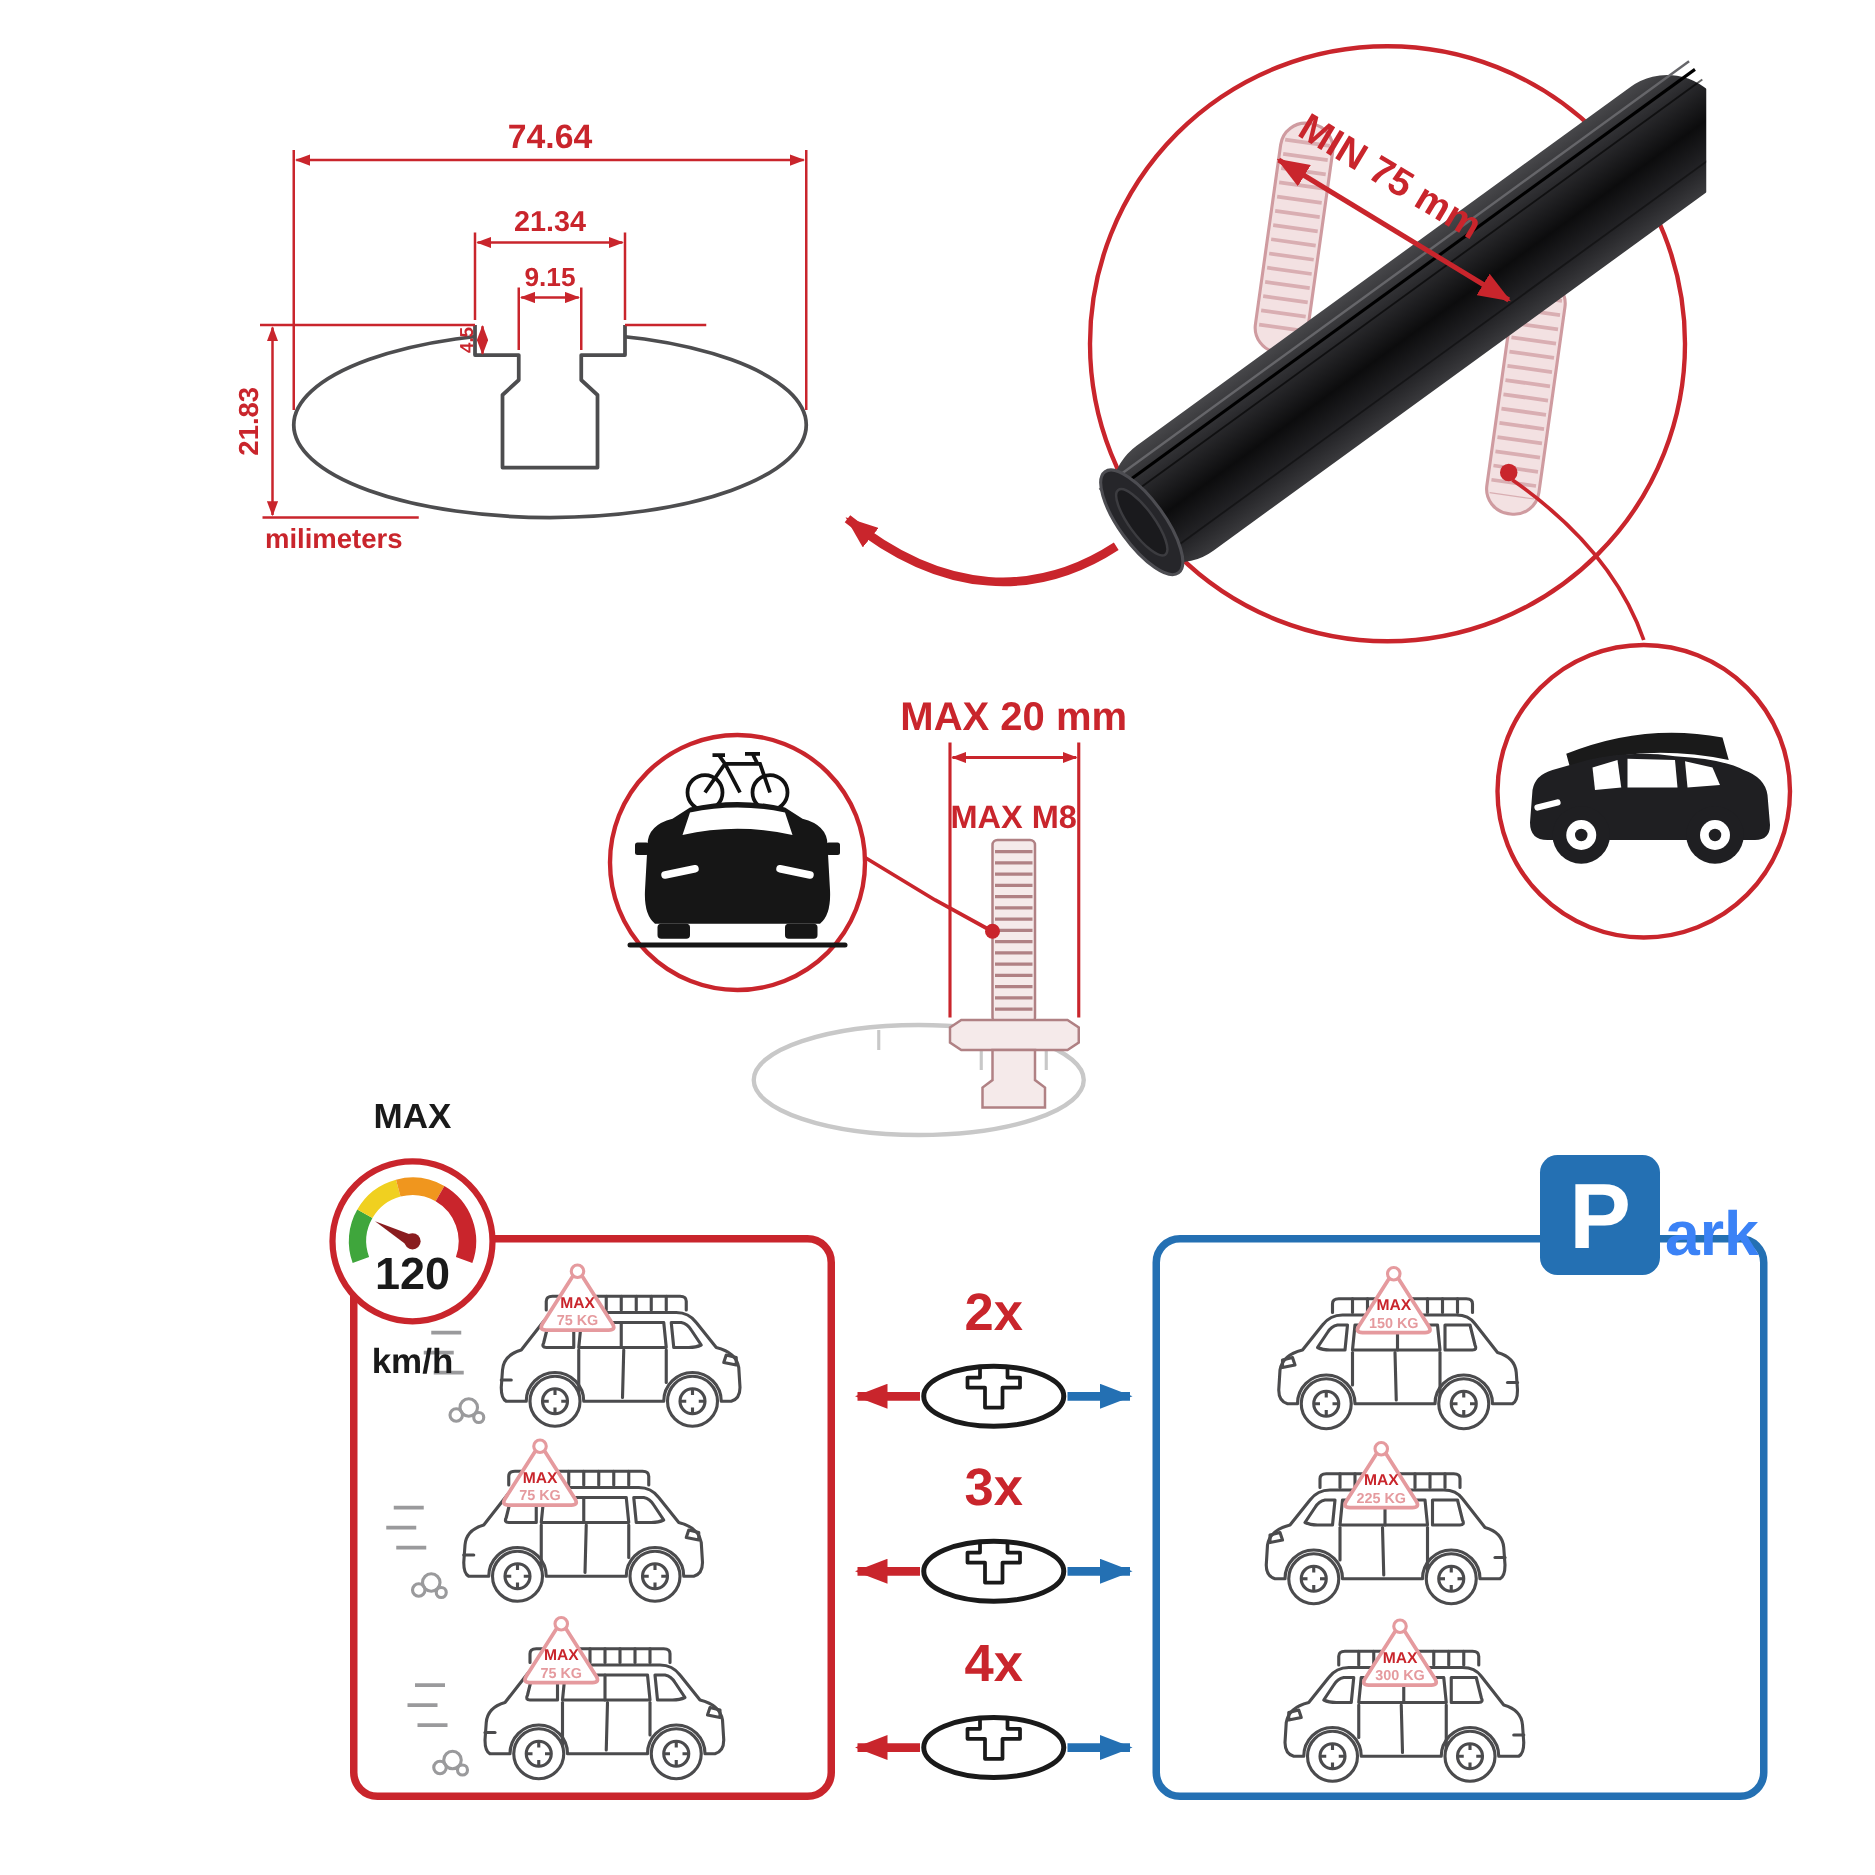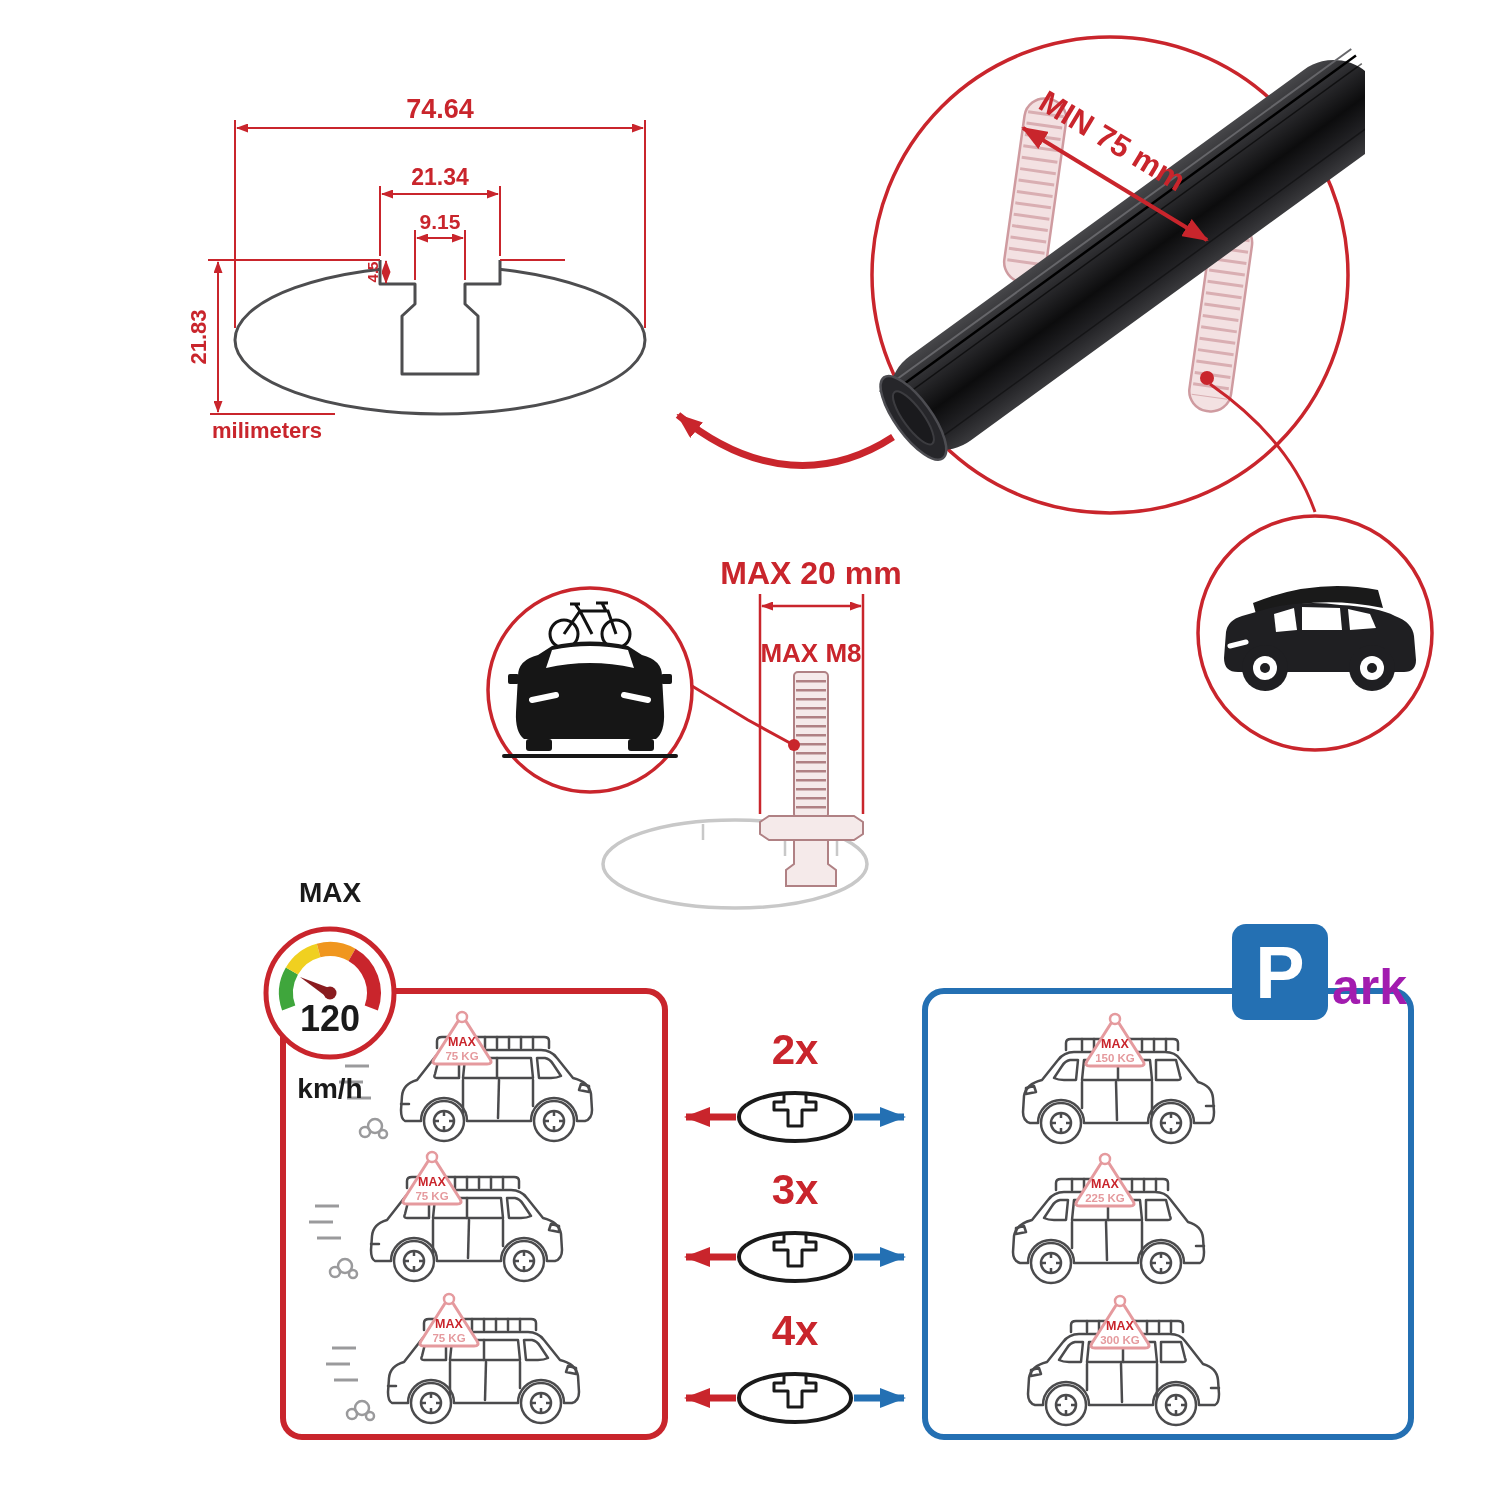--- a/index.html
+++ b/index.html
@@ -7,21 +7,21 @@
   .abs{position:absolute}
   svg text{font-family:"Liberation Sans",sans-serif}
   .dim{fill:#c9252c;font-weight:bold;text-anchor:middle}
   .blk{fill:#1a1a1a;font-weight:bold;text-anchor:middle}
   .tag-max{font-size:12.5px;font-weight:bold;fill:#c9252c;text-anchor:middle}
   .tag-val{font-size:11.5px;font-weight:bold;fill:#e59a9e;text-anchor:middle}
   .panel{position:absolute;background:#fff;border-radius:22px}
   #red-box{left:280px;top:988px;width:388px;height:452px;border:6px solid #c9252c}
   #blue-box{left:922px;top:988px;width:492px;height:452px;border:6px solid #2470b3}
   #park-square{position:absolute;left:1232px;top:924px;width:96px;height:96px;background:#2470b3;border-radius:14px;display:flex;align-items:center;justify-content:center;color:#fff;font-size:74px;font-weight:bold}
-  #park-suffix{position:absolute;left:1332px;top:958px;color:#a21caf;font-size:50px;font-weight:bold}
+  #park-suffix{position:absolute;left:1332px;top:958px;color:#3b82f6;font-size:50px;font-weight:bold}
 </style>
 </head>
 <body>
 
 <svg width="0" height="0" style="position:absolute" aria-hidden="true">
   <defs>
     <marker id="mRE" viewBox="0 0 12 9" refX="11" refY="4.5" markerWidth="12" markerHeight="9" markerUnits="userSpaceOnUse" orient="auto">
         <path d="M0,0 L12,4.5 L0,9 Z" fill="#c9252c"></path>
       </marker>
     <marker id="mRS" viewBox="0 0 12 9" refX="1" refY="4.5" markerWidth="12" markerHeight="9" markerUnits="userSpaceOnUse" orient="auto">

